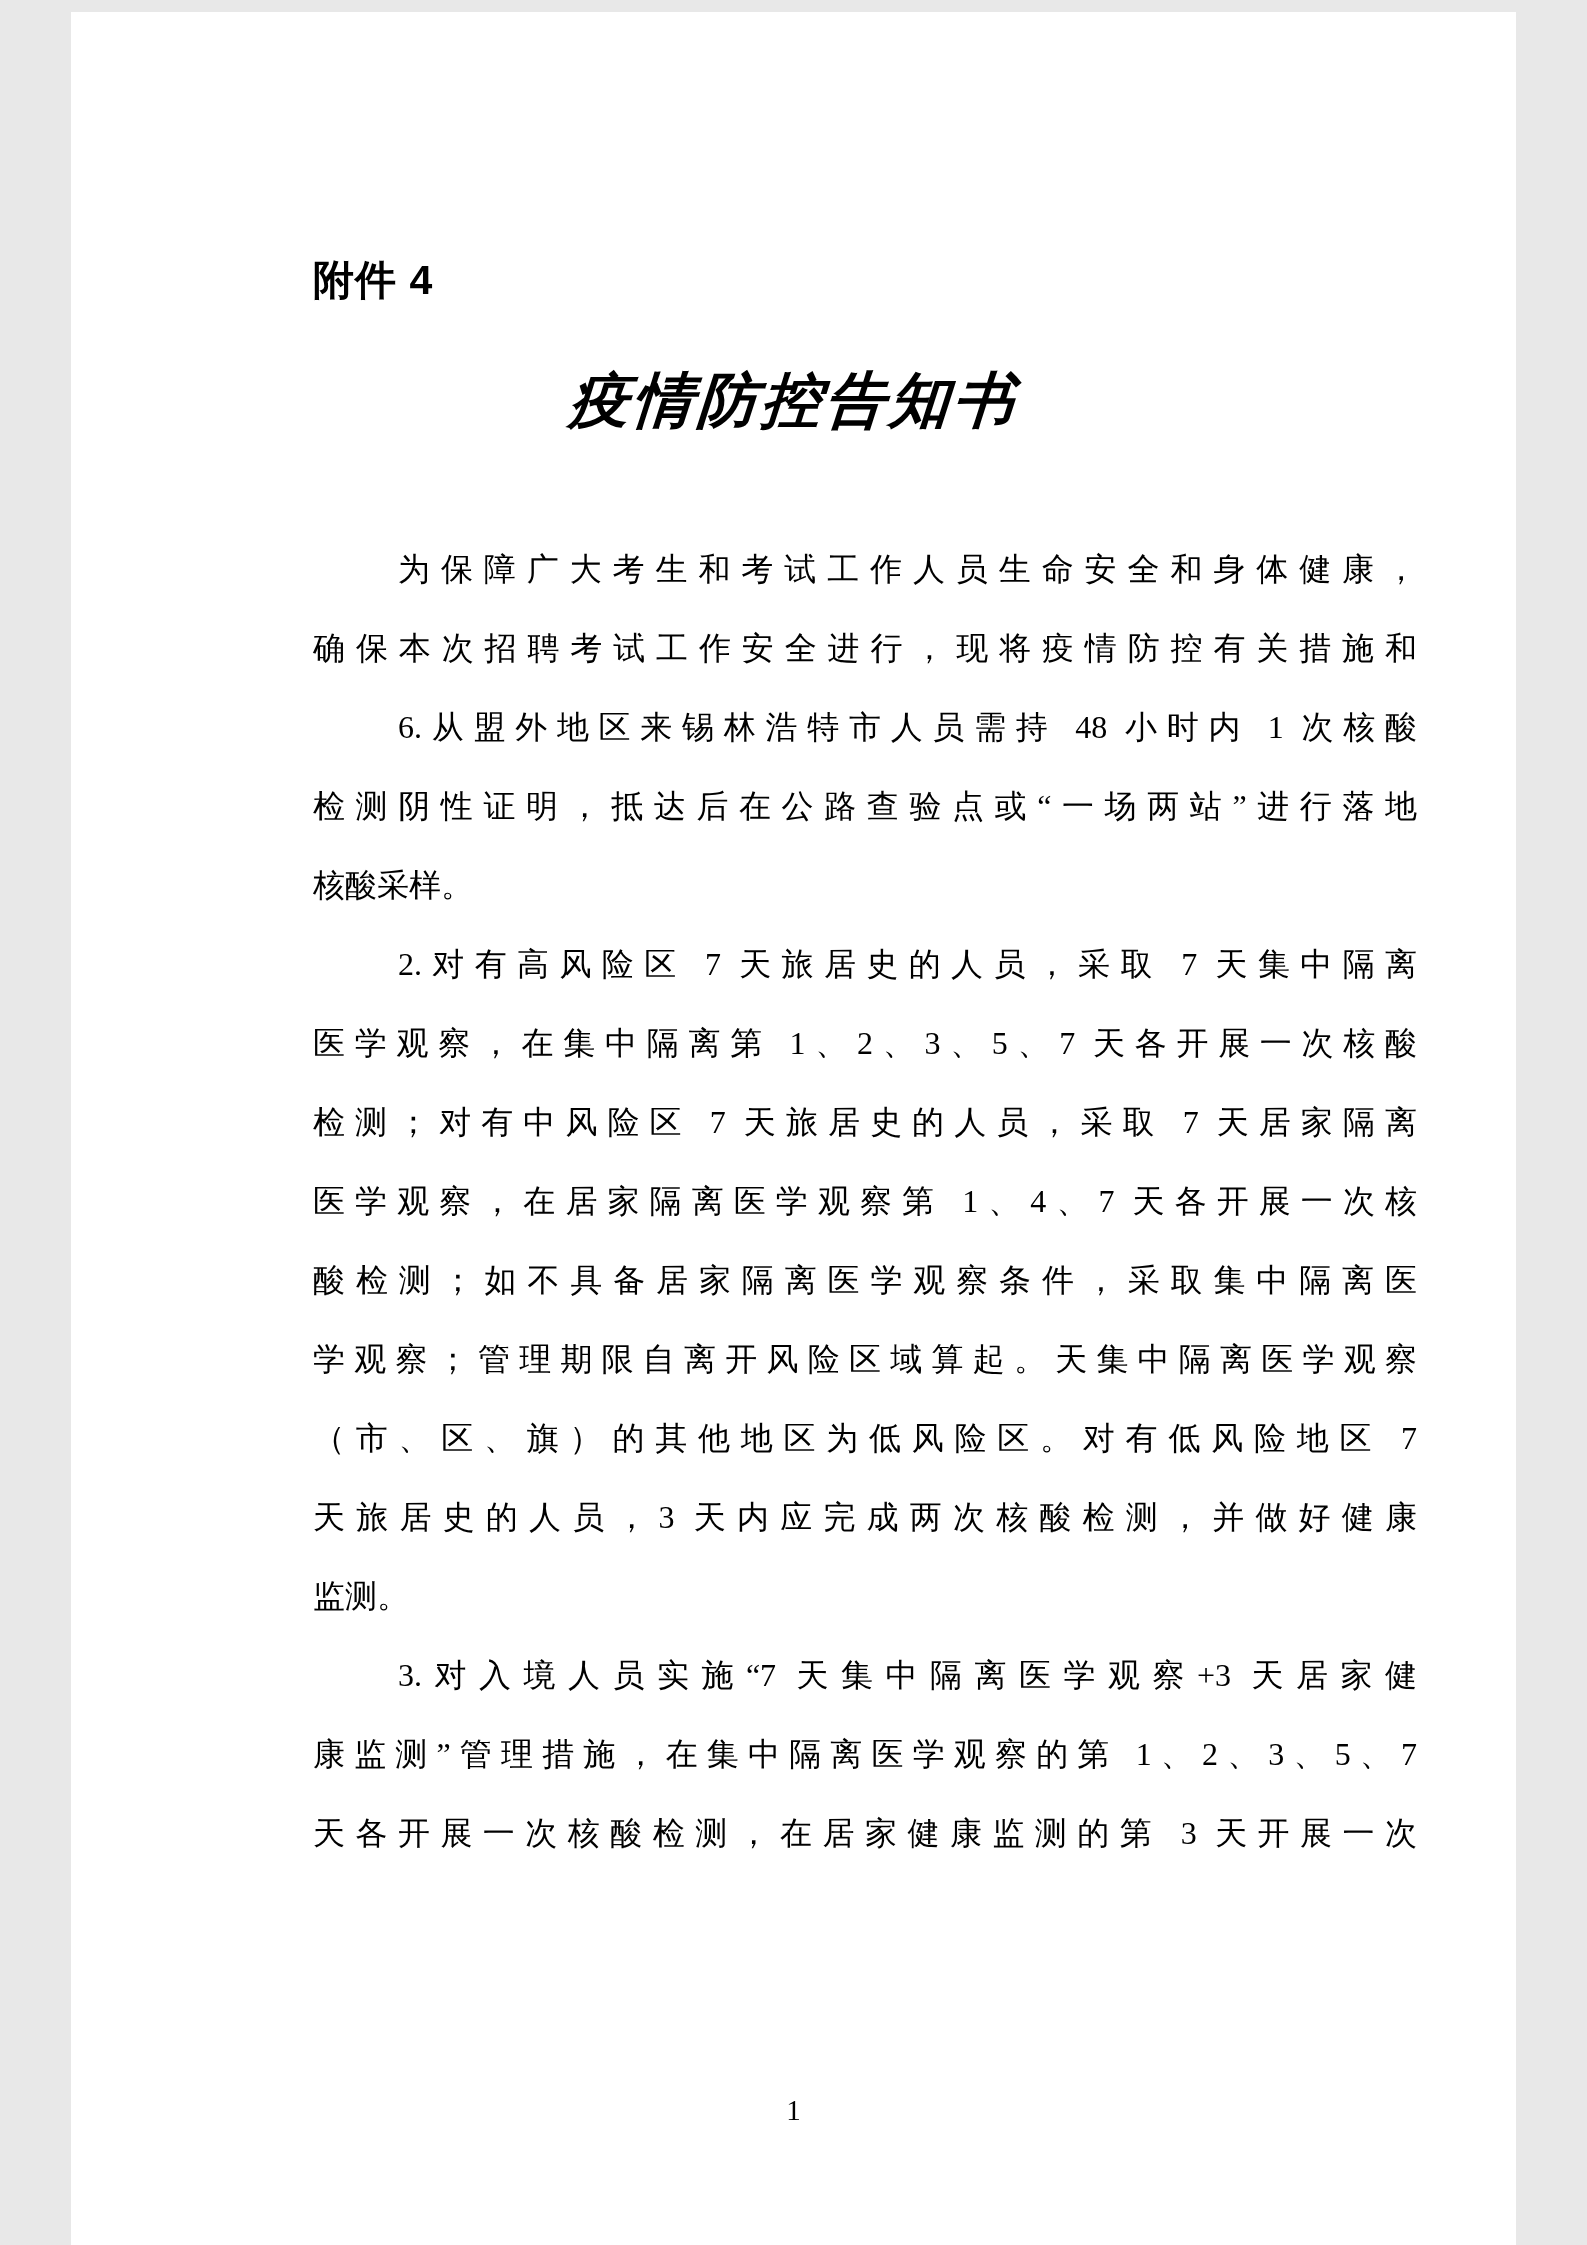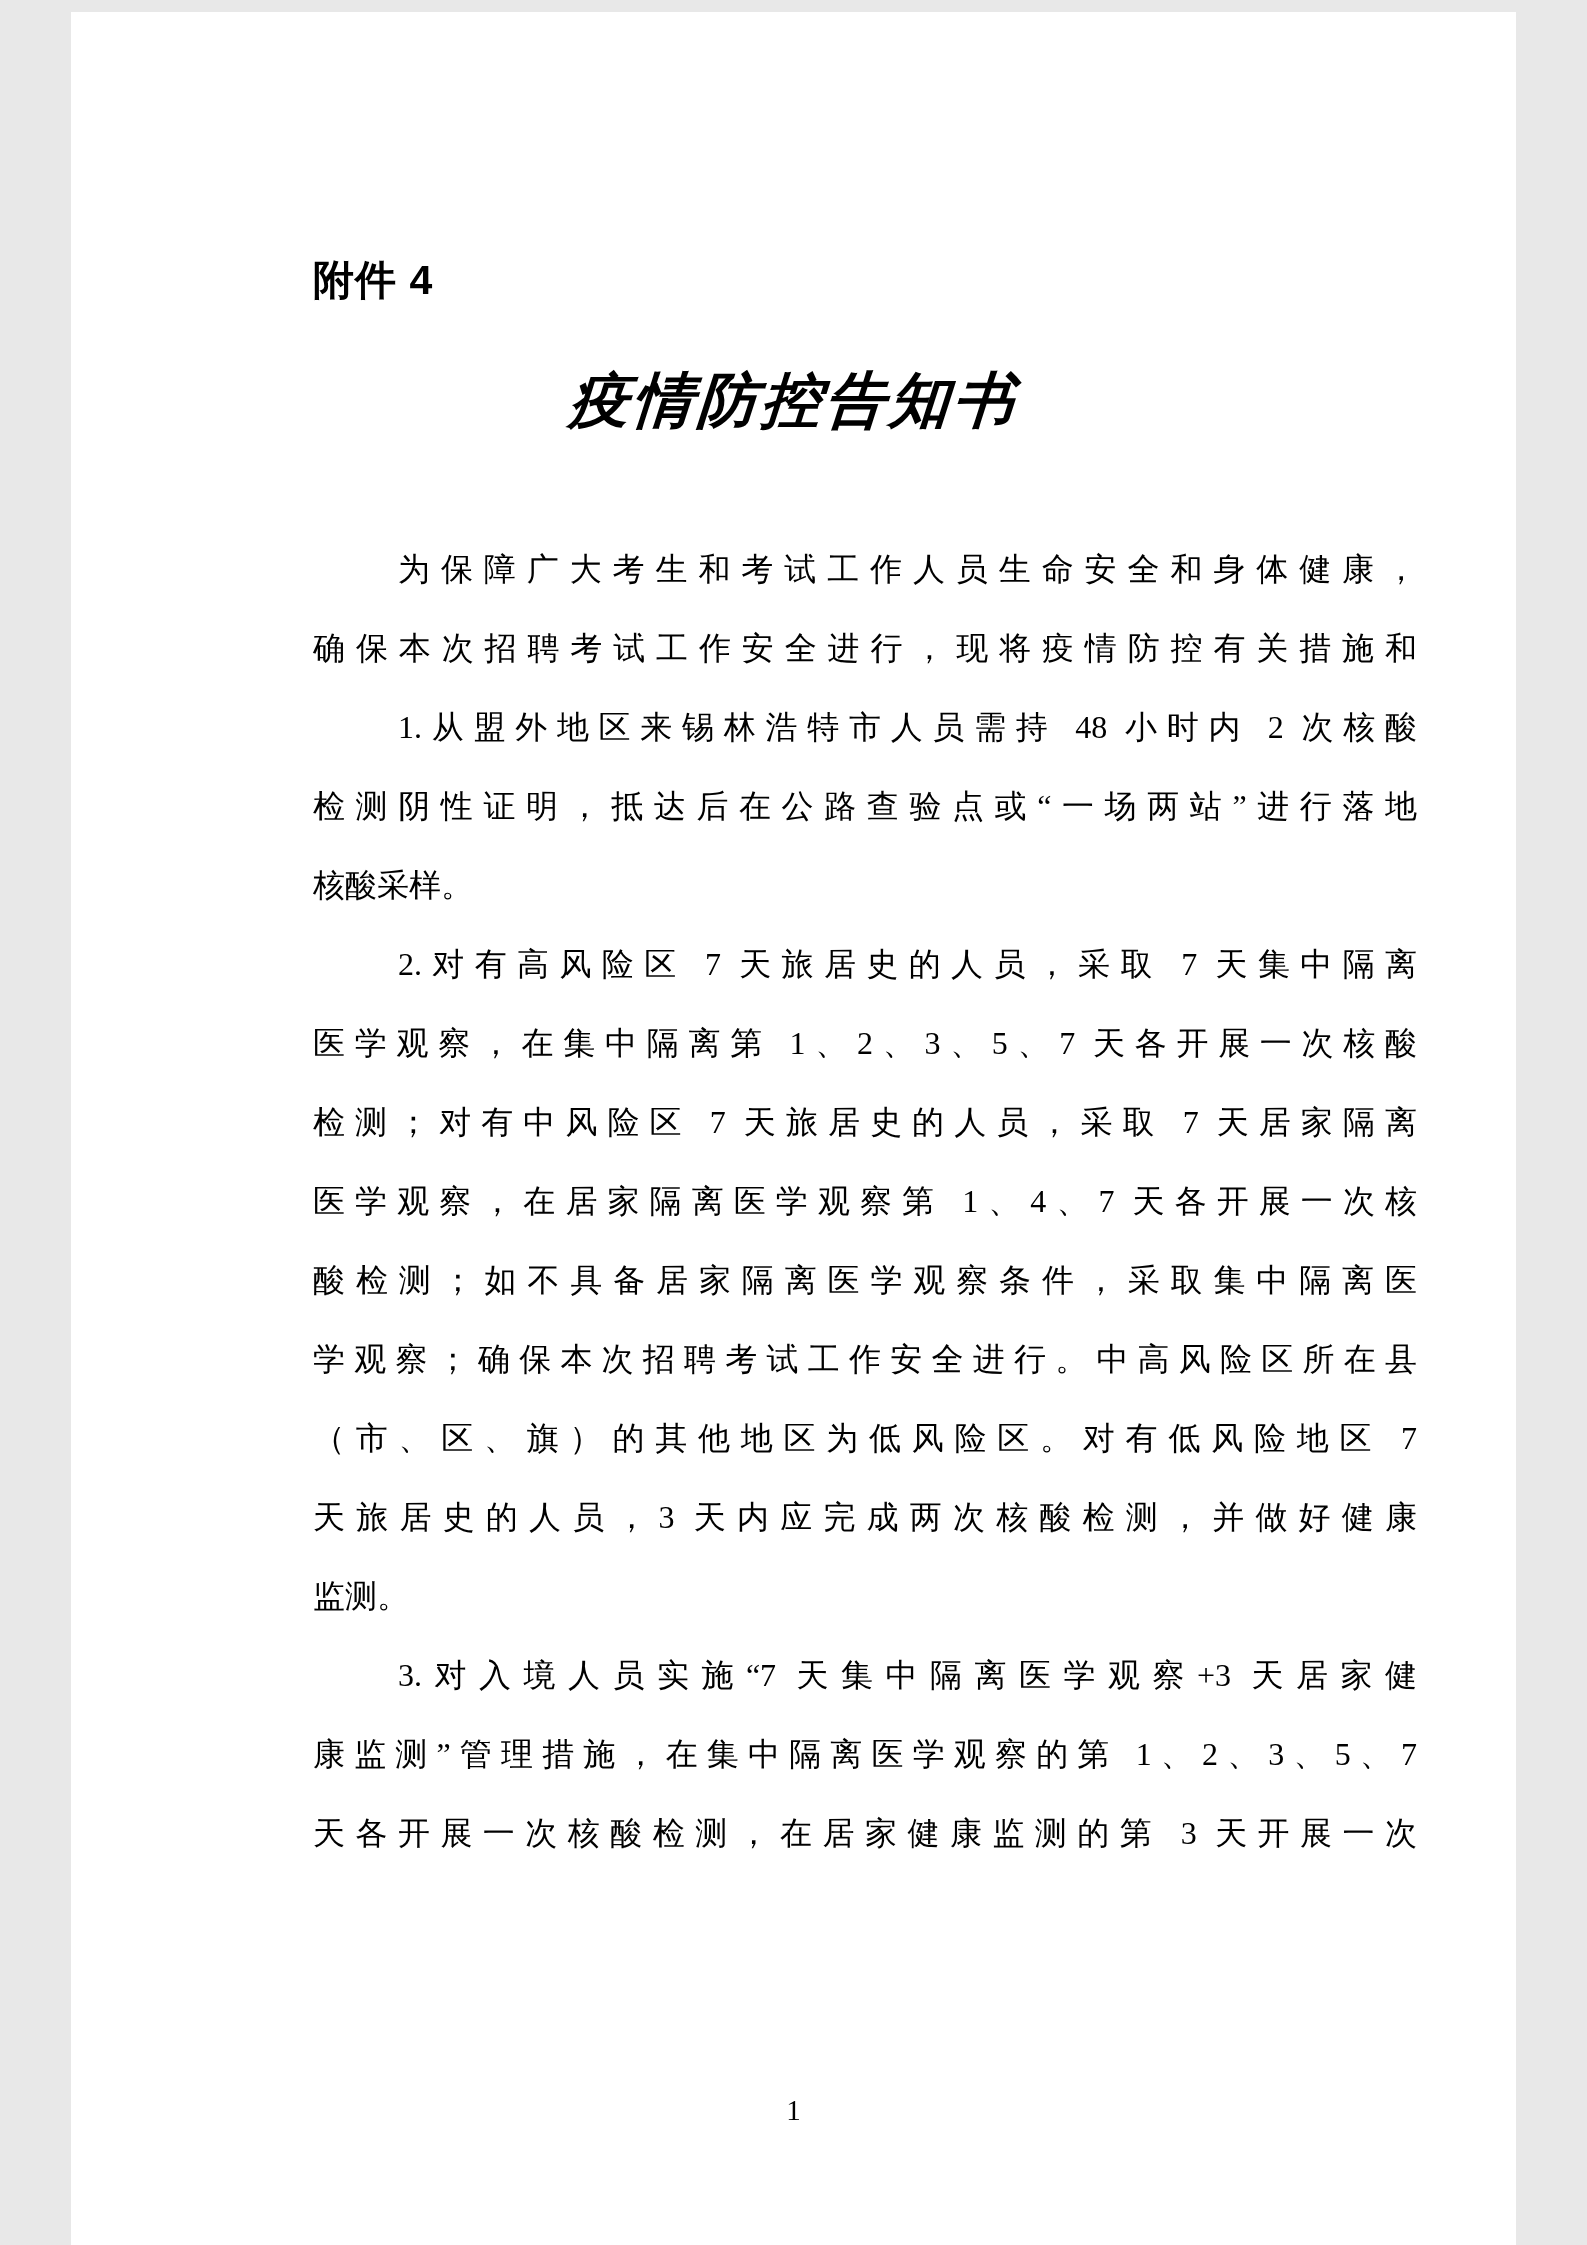--- a/index.html
+++ b/index.html
@@ -77,29 +77,29 @@
 <div class="page">
 
   <div class="attachment">附件 4</div>
 
   <div class="doc-title">疫情防控告知书</div>
 
   <div class="doc-body">
 
   <div class="line indent fill">为保障广大考生和考试工作人员生命安全和身体健康，</div>
       <div class="line fill">确保本次招聘考试工作安全进行，现将疫情防控有关措施和</div>
-      <div class="line indent fill">1.从盟外地区来锡林浩特市人员需持 48 小时内 2 次核酸</div>
+      <div class="line indent fill">6.从盟外地区来锡林浩特市人员需持 48 小时内 1 次核酸</div>
       <div class="line fill">检测阴性证明，抵达后在公路查验点或“一场两站”进行落地</div>
       <div class="line">核酸采样。</div>
       <div class="line indent fill">2.对有高风险区 7 天旅居史的人员，采取 7 天集中隔离</div>
       <div class="line fill">医学观察，在集中隔离第 1、2、3、5、7 天各开展一次核酸</div>
       <div class="line fill">检测；对有中风险区 7 天旅居史的人员，采取 7 天居家隔离</div>
       <div class="line fill">医学观察，在居家隔离医学观察第 1、4、7 天各开展一次核</div>
       <div class="line fill">酸检测；如不具备居家隔离医学观察条件，采取集中隔离医</div>
-      <div class="line fill">学观察；确保本次招聘考试工作安全进行。中高风险区所在县</div>
+      <div class="line fill">学观察；管理期限自离开风险区域算起。天集中隔离医学观察</div>
       <div class="line fill">（市、区、旗）的其他地区为低风险区。对有低风险地区 7</div>
       <div class="line fill">天旅居史的人员，3 天内应完成两次核酸检测，并做好健康</div>
       <div class="line">监测。</div>
       <div class="line indent fill">3.对入境人员实施“7 天集中隔离医学观察+3 天居家健</div>
       <div class="line fill">康监测”管理措施，在集中隔离医学观察的第 1、2、3、5、7</div>
       <div class="line fill">天各开展一次核酸检测，在居家健康监测的第 3 天开展一次</div>
     </div>
 
   <div class="page-number">1</div>
 

